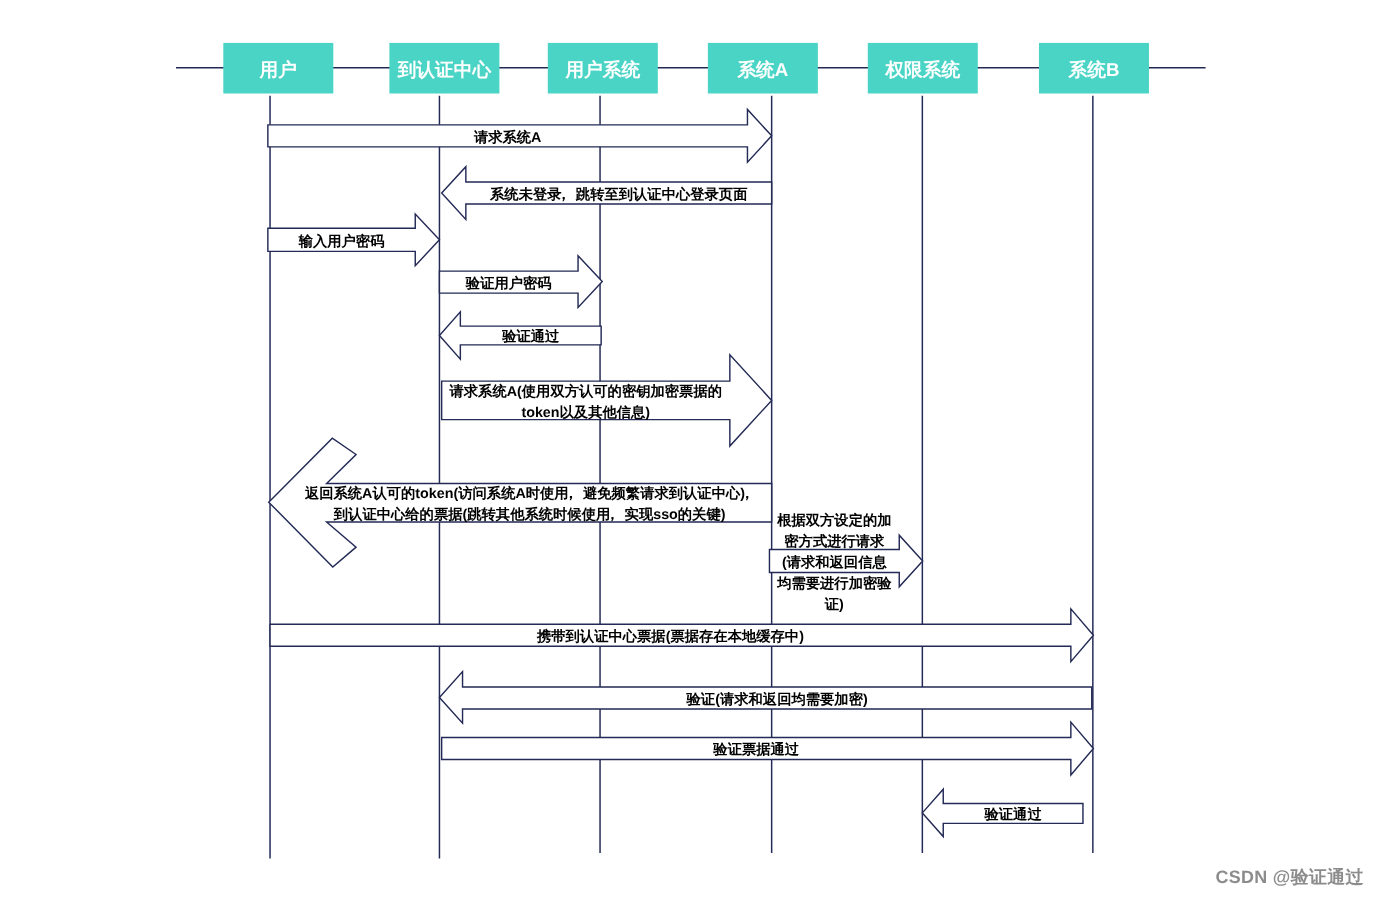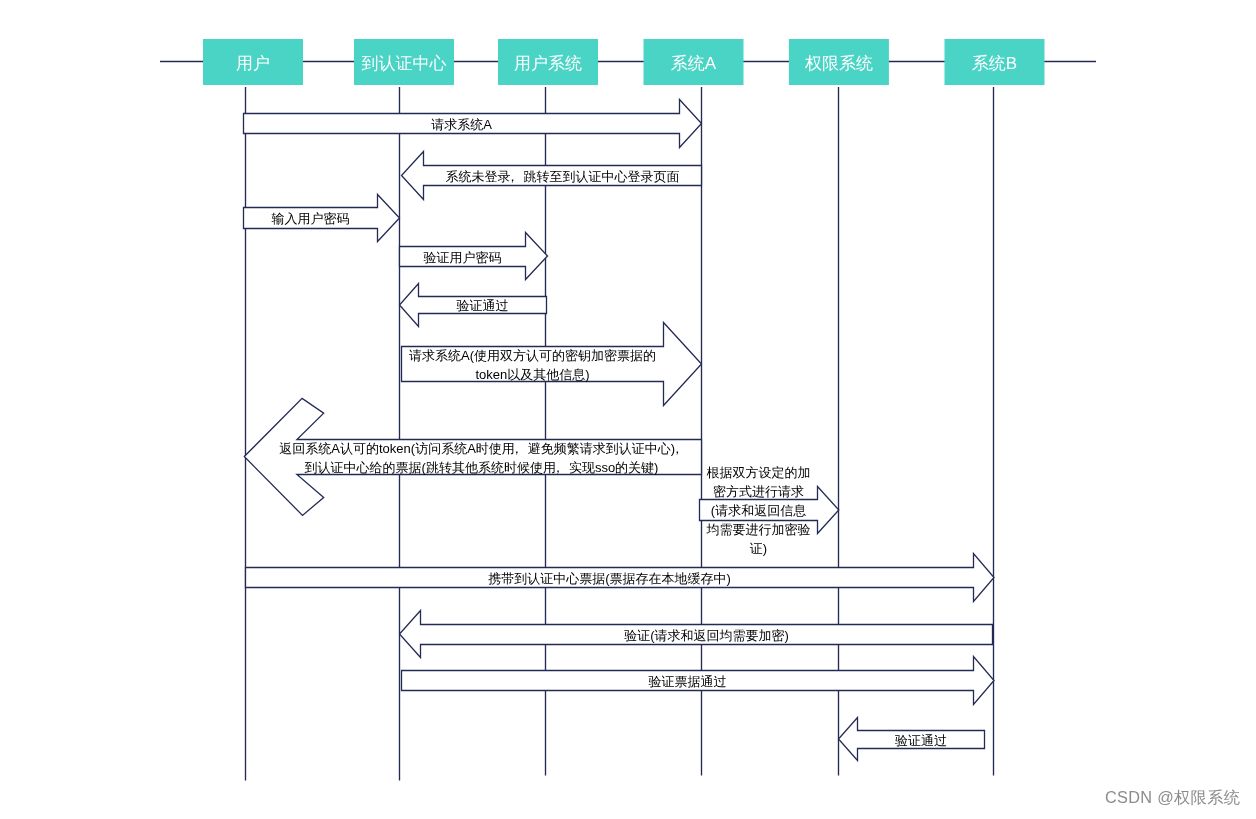--- a/index.html
+++ b/index.html
@@ -1,19 +1,19 @@
 <!DOCTYPE html>
 <html><head>
 <meta charset="utf-8">
 <title>SSO 单点登录时序图</title>
 <style>
   html,body{margin:0;padding:0;}
   body{width:1256px;height:819px;background:#ffffff;overflow:hidden;
        font-family:"Liberation Sans",sans-serif;}
-  #canvas{position:relative;width:1256px;height:819px;background:#ffffff;}
+  #canvas{position:relative;width:1256px;height:819px;background:#ffffff;font-weight:bold;}
   svg#diagram-svg{position:absolute;left:0;top:0;display:block;}
   .ll-label{font-family:"Liberation Sans",sans-serif;font-size:17px;
             text-anchor:middle;}
   .msg-label{font-family:"Liberation Sans",sans-serif;font-size:13px;
              text-anchor:middle;}
   .watermark{position:absolute;font-family:"Liberation Sans",sans-serif;
              font-size:16.3px;white-space:nowrap;letter-spacing:0.3px;}
 </style>
 </head>
 <body>
@@ -94,14 +94,14 @@
       </g>
       <g>
         <path d="M 401.5 670.5 L 973.5 670.5 L 973.5 656.5 L 994 680.5 L 973.5 704.5 L 973.5 690.5 L 401.5 690.5 Z" fill="#ffffff" stroke="#232a55" stroke-width="1.3" stroke-linejoin="miter"></path>
         <text x="687.5" y="685.9" class="msg-label" fill="#000000"><tspan x="687.5" y="685.9"><tspan>验证票据通过</tspan></tspan></text>
       </g>
       <g>
         <path d="M 984.5 730.5 L 857.5 730.5 L 857.5 717.5 L 838.5 739 L 857.5 760.5 L 857.5 748.5 L 984.5 748.5 Z" fill="#ffffff" stroke="#232a55" stroke-width="1.3" stroke-linejoin="miter"></path>
         <text x="921" y="744.9" class="msg-label" fill="#000000"><tspan x="921" y="744.9"><tspan>验证通过</tspan></tspan></text>
       </g>
     </svg>
-  <div class="watermark" style="left: 1105px; top: 786.5px; color: rgb(140, 140, 140);">CSDN @权限系统</div>
+  <div class="watermark" style="left: 1105px; top: 786.5px; color: rgb(140, 140, 140);">CSDN @验证通过</div>
 </div>
 
 </body></html>

